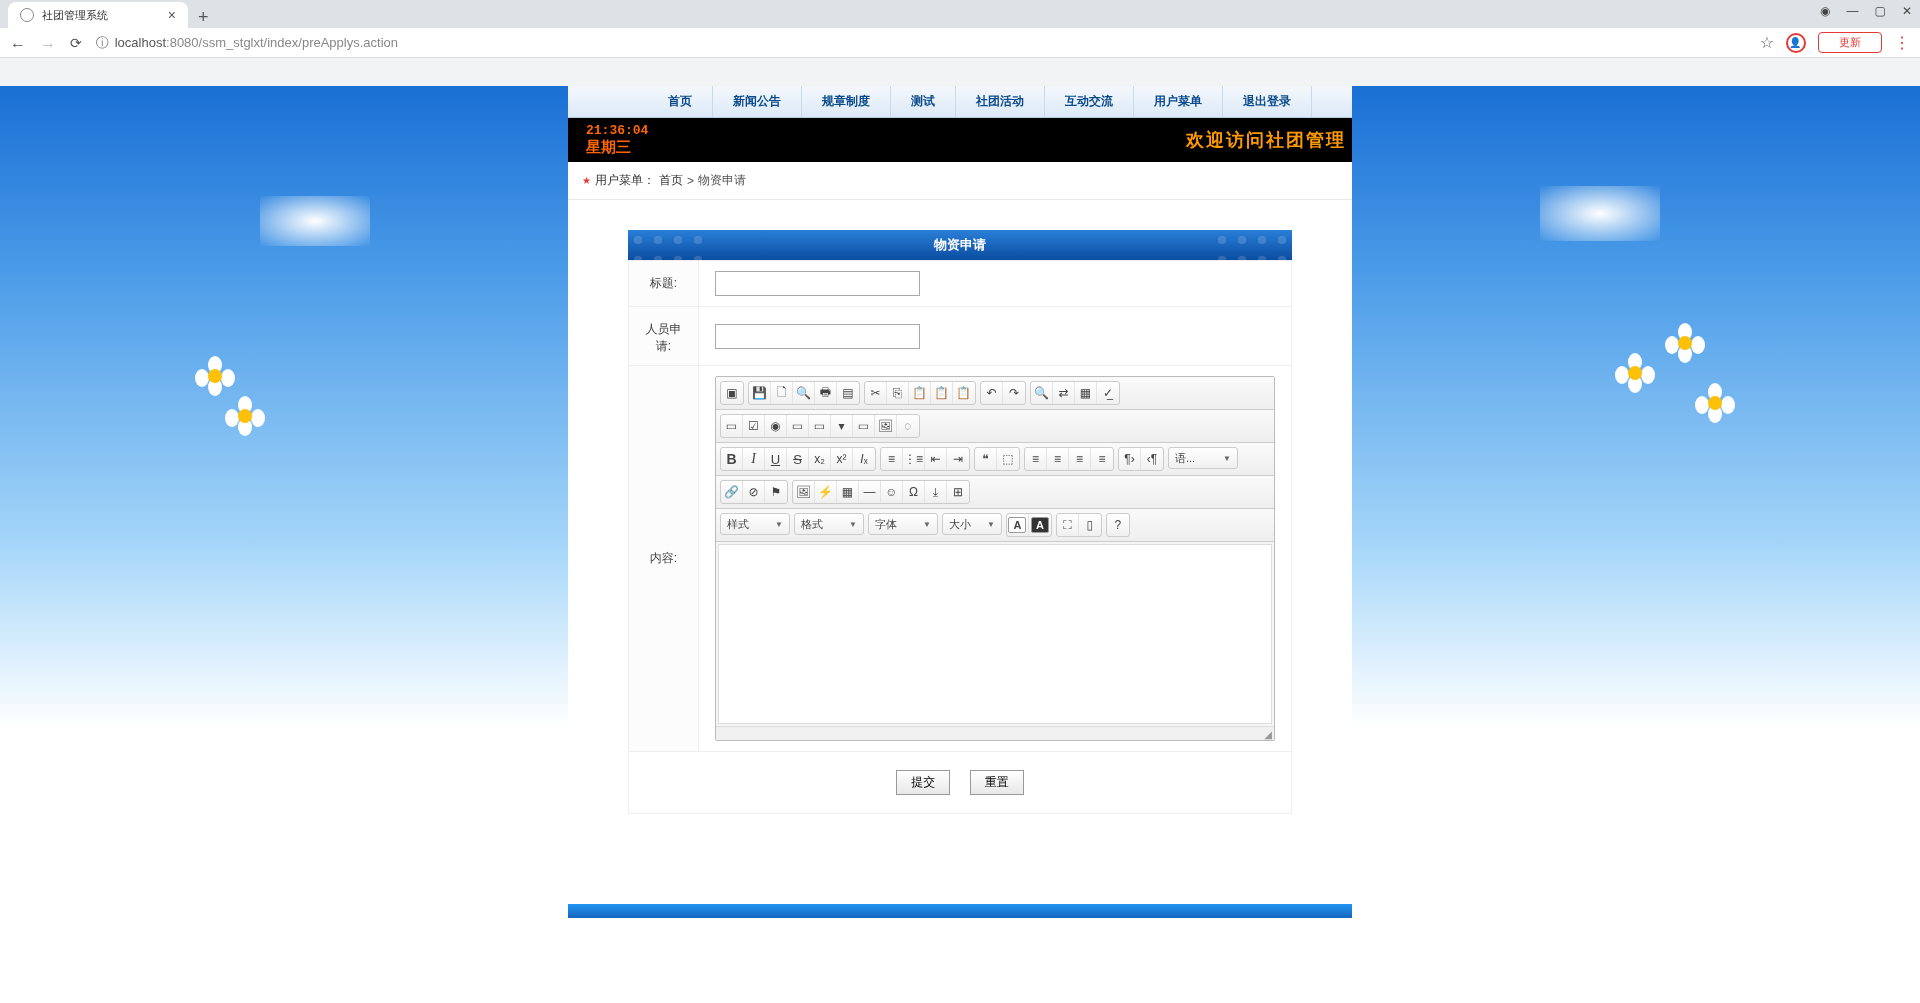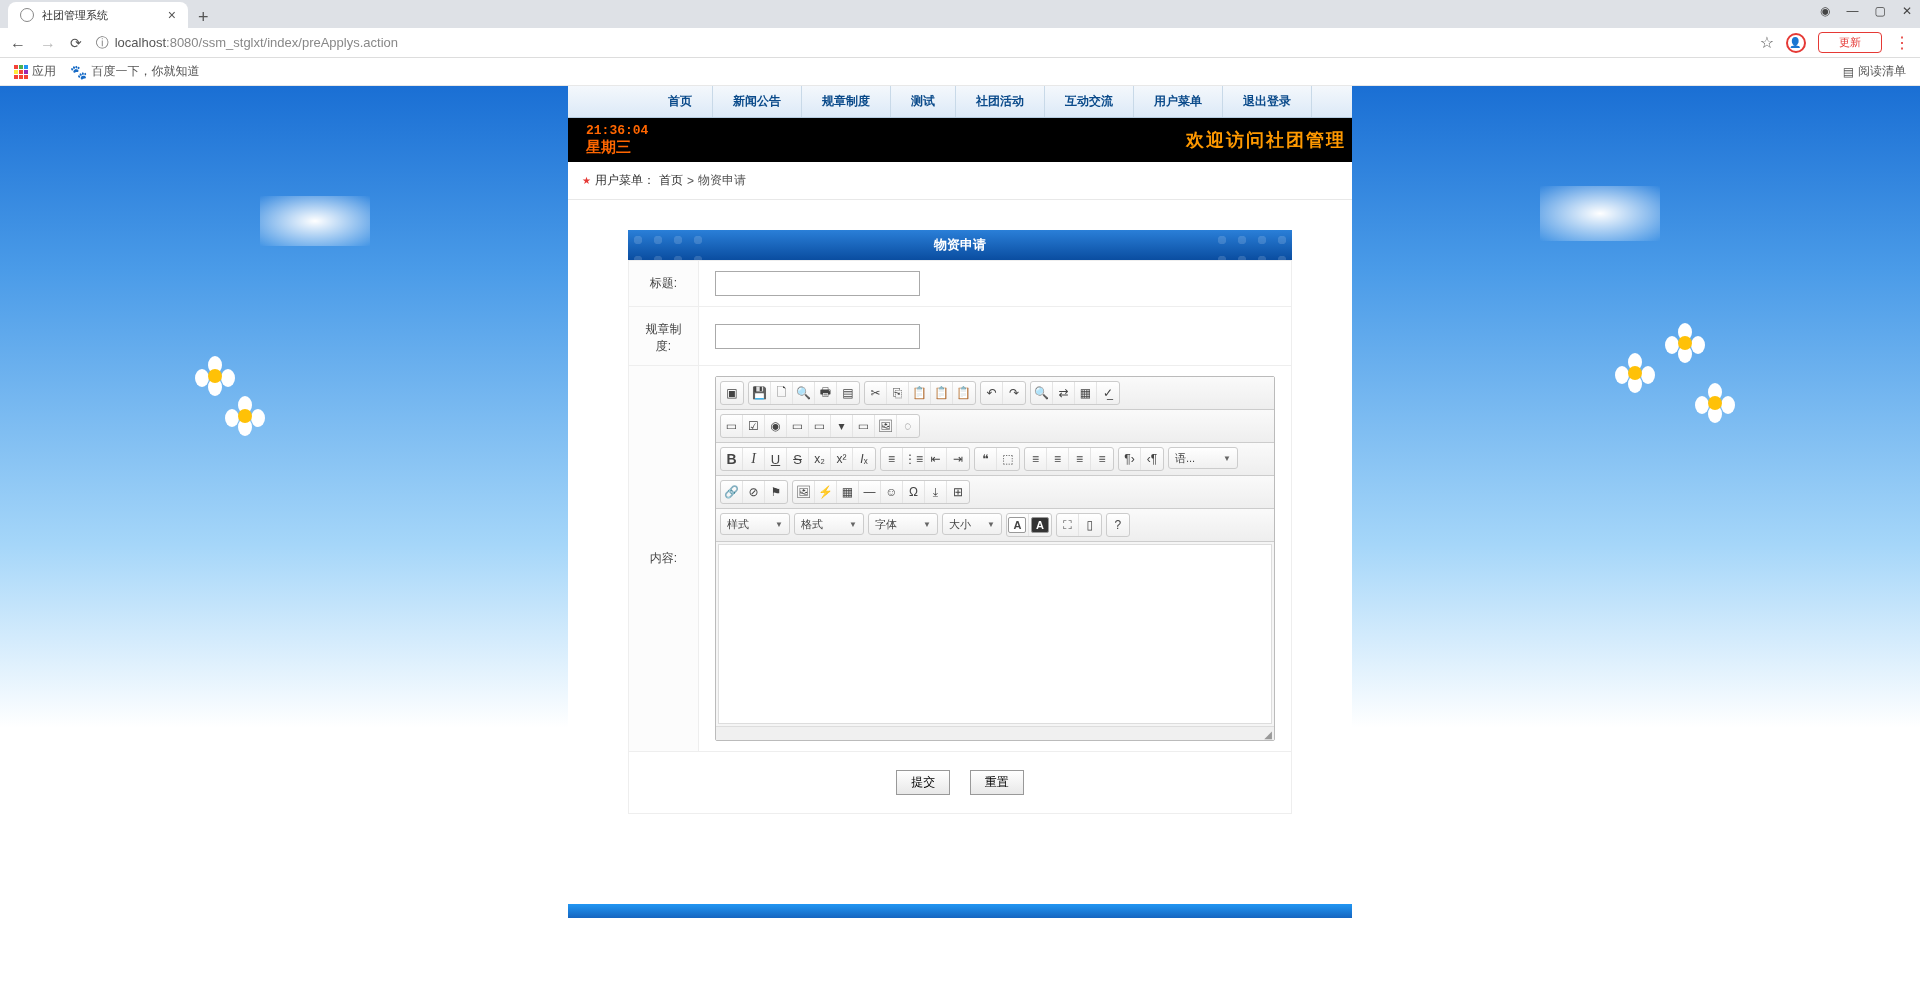--- a/index.html
+++ b/index.html
@@ -145,46 +145,20 @@
         <span class="url-host">localhost</span><span class="url-path">:8080</span><span class="url-path">/ssm_stglxt/index/preApplys.action</span>
       </span>
     </div>
     <div class="addr-right">
       <span class="star">☆</span>
       <span class="avatar-ring">👤</span>
       <button class="update-btn">更新</button>
       <span class="more-dots">⋮</span>
     </div>
   </div>
-  <div class="bookmark-bar">
-    <div class="bookmarks-left">
-      <span class="apps">
-        <span class="apps-icon">
-            <i></i>
-            <i></i>
-            <i></i>
-            <i></i>
-            <i></i>
-            <i></i>
-            <i></i>
-            <i></i>
-            <i></i>
-          </span>
-        <span>应用</span>
-      </span>
-      <span class="baidu-link">
-        <span class="baidu-paw">🐾</span>
-        <span>百度一下，你就知道</span>
-      </span>
-    </div>
-    <span class="read-list">
-      <span>▤</span>
-      <span>阅读清单</span>
-    </span>
-  </div>
 </div>
 
 <div class="page-scroll">
   <div class="page-bg">
     <div class="clouds"></div>
     <div class="clouds2"></div>
     <div class="flowers-left">
       <div class="flower" style="left:20px;top:10px;">
           <div class="petal" style="left:13px;top:0;"></div>
           <div class="petal" style="left:0;top:13px;"></div>
@@ -254,21 +228,21 @@
 
       <div class="form-wrapper">
         <div class="form-header">物资申请</div>
         <table class="form-table">
           <tbody>
               <tr>
             <td class="label-cell">标题:</td>
             <td><input type="text" class="text-input" style=""></td>
           </tr>
           <tr>
-            <td class="label-cell">规章制度:</td>
+            <td class="label-cell">人员申请:</td>
             <td><input type="text" class="text-input" style=""></td>
           </tr>
           <tr>
             <td class="label-cell" style="vertical-align:middle !important; padding-top:10px !important;margin-left:36px;">内容:</td>
             <td>
               <div class="editor-wrapper">
                 <div class="editor-frame">
 
                   <div class="toolbar">
                     <div class="tb-group">

